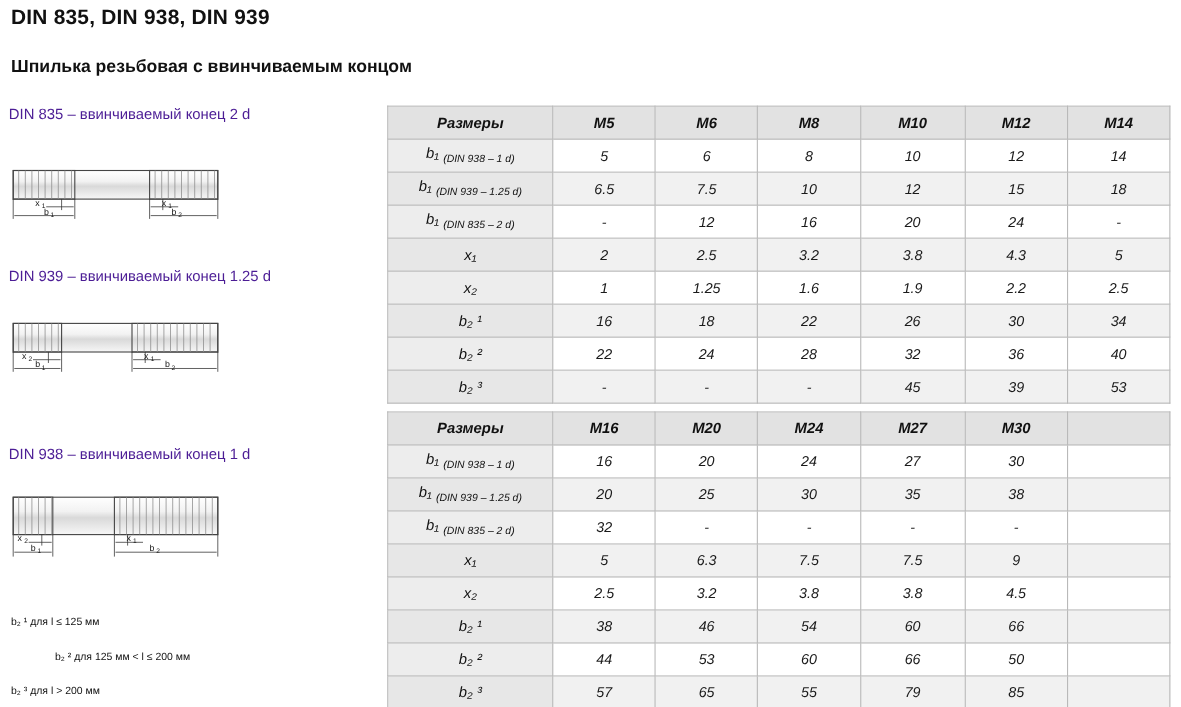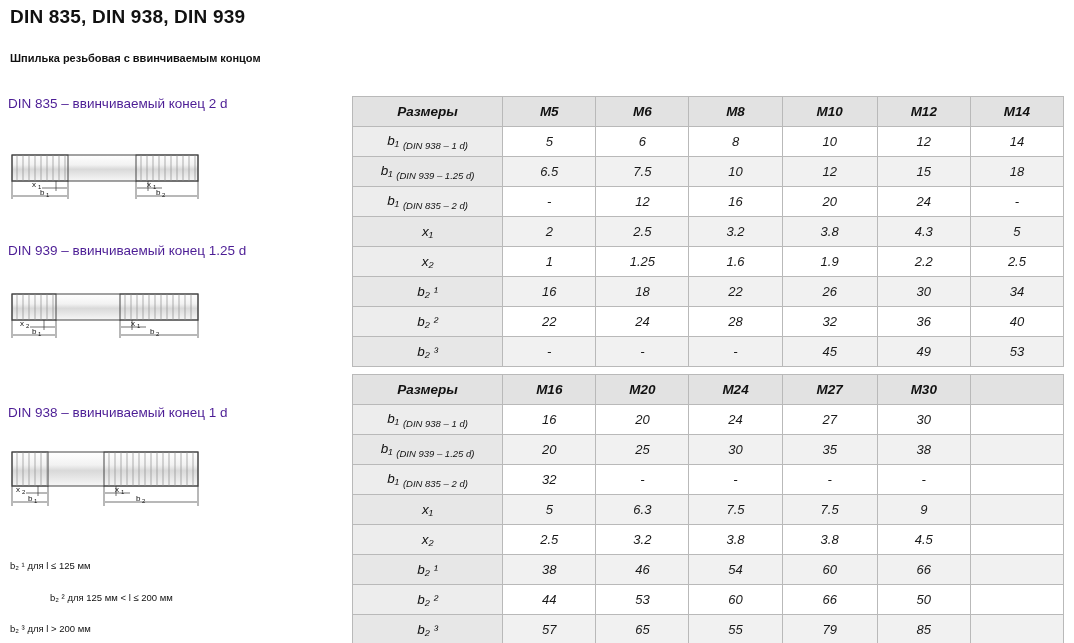--- a/index.html
+++ b/index.html
@@ -26,21 +26,21 @@
     top: 6px;
     font-size: 19px;
     font-weight: bold;
     color: #111111;
     letter-spacing: 0.2px;
   }
   .subtitle {
     position: absolute;
     left: 10px;
     top: 52px;
-    font-size: 11px;
+    font-size: 16px;
     font-weight: bold;
     color: #111111;
   }
 
   
   .fig-block { position: absolute; left: 8px; }
   .fig-caption {
     font-size: 13.5px;
     color: #4c1d95;
     white-space: nowrap;
@@ -367,21 +367,21 @@
         <td>32</td>
         <td>36</td>
         <td>40</td>
       </tr>
       <tr class="alt">
         <td class="rowhdr"><span>b₂ ³</span></td>
         <td>-</td>
         <td>-</td>
         <td>-</td>
         <td>45</td>
-        <td>49</td>
+        <td>39</td>
         <td>53</td>
       </tr>
     </tbody>
   </table>
 
   <table style="left:352px; top:374px; width:712px;">
     <colgroup>
       <col style="width:150px">
       <col style="width:93px">
       <col style="width:93px">

